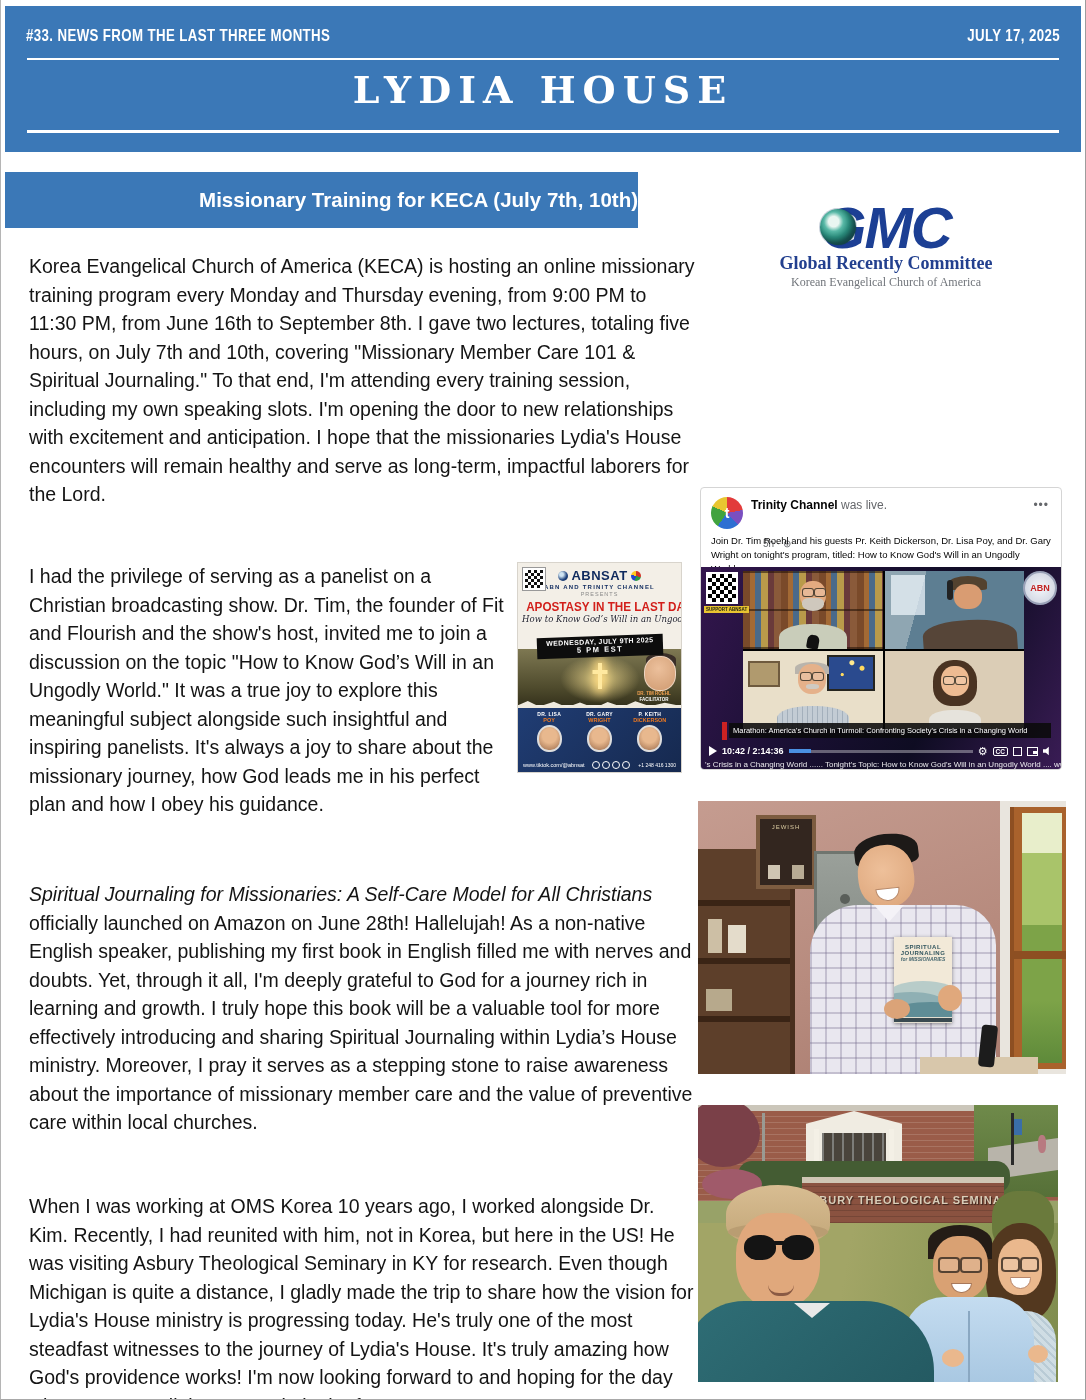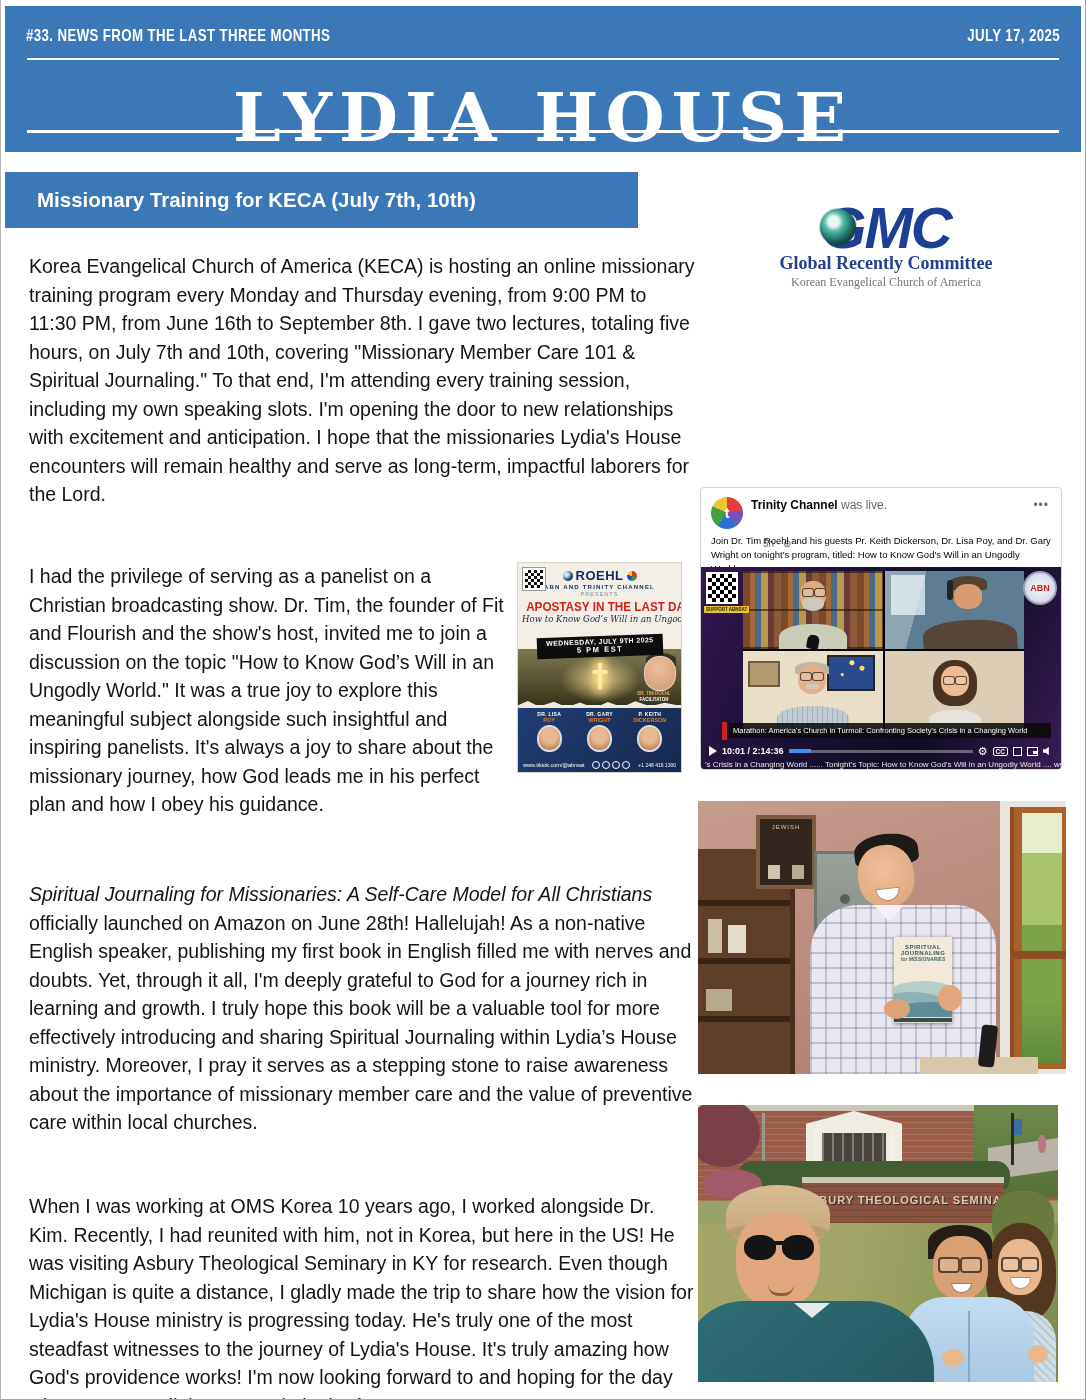--- a/index.html
+++ b/index.html
@@ -9,26 +9,26 @@
 
   
   .masthead{position:absolute;left:4px;top:6px;width:1076px;height:146px;background:#3b78b7;}
   .issue{position:absolute;left:21px;top:20px;color:#fff;font-size:17px;font-weight:bold;
          white-space:nowrap;transform:scaleX(.78);transform-origin:left center;letter-spacing:.5px;}
   .mdate{position:absolute;right:21px;top:20px;color:#fff;font-size:17px;font-weight:bold;
          white-space:nowrap;transform:scaleX(.78);transform-origin:right center;letter-spacing:.5px;}
   .mline{position:absolute;left:22px;right:22px;height:2px;background:#fff;}
   .mline1{top:52px;}
   .mline2{top:124px;height:3px;}
-  .mtitle{position:absolute;left:0;right:0;top:57px;margin:14px;text-align:center;color:#fff;
-          font-family:"DejaVu Serif",serif;font-weight:bold;font-size:68px;letter-spacing:7px;}
+  .mtitle{position:absolute;left:0;right:0;top:57px;margin:4px;text-align:center;color:#fff;
+          font-family:"DejaVu Serif",serif;font-weight:bold;font-size:38px;letter-spacing:7px;}
 
   
   .bar{position:absolute;left:4px;width:633px;background:#3b78b7;color:#fff;font-weight:bold;
-       font-size:20.5px;display:flex;align-items:center;box-sizing:border-box;}
+       font-size:20.5px;display:flex;align-items:center;box-sizing:border-box;justify-content:flex-end;}
   .bar1{top:172px;height:56px;padding-left:32px;}
   .bar2{top:487px;height:54px;padding-left:20px;}
   .bar3{top:800px;height:55px;padding-left:36px;}
   .bar4{top:1112px;height:51px;padding-left:8px;}
 
   
   .btxt{position:absolute;left:28px;width:668px;margin:0;font-size:19.5px;line-height:28.5px;color:#141414;}
   .t1{top:252px;}
   .t2{top:562px;width:484px;}
   .t3{top:880px;}
@@ -308,21 +308,21 @@
     <div class="gmc-org">Global Recently Committee</div>
     <div class="gmc-sub">Korean Evangelical Church of America</div>
   </div>
 
   <p class="btxt t2">I had the privilege of serving as a panelist on a Christian broadcasting show. Dr. Tim, the founder of Fit and Flourish and the show's host, invited me to join a discussion on the topic "How to Know God’s Will in an Ungodly World." It was a true joy to explore this meaningful subject alongside such insightful and inspiring panelists. It's always a joy to share about the missionary journey, how God leads me in his perfect plan and how I obey his guidance.</p>
 
   <div class="poster">
     <div class="po-qr"></div>
     <div class="po-brandrow">
       <span class="po-globe1"></span>
-      <span class="po-brand">ROEHL</span>
+      <span class="po-brand">ABNSAT</span>
       <span class="po-globe2"></span>
     </div>
     <div class="po-channel">ABN AND TRINITY CHANNEL</div>
     <div class="po-presents">PRESENTS</div>
     <div class="po-title">APOSTASY IN THE LAST DAYS:</div>
     <div class="po-sub">How to Know God’s Will in an Ungodly World</div>
     <div class="po-scene">
       <div class="po-glow"></div>
       <div class="po-cross"></div>
       <div class="po-crossbar"></div>
@@ -415,21 +415,21 @@
           <div class="p f4-body"></div>
         </div>
       </div>
       <div class="vqr"></div>
       <div class="vqr-label">SUPPORT ABNSAT</div>
       <div class="abn-badge">ABN</div>
       <div class="vcap-red"></div>
       <div class="vcaption">Marathon: America's Church in Turmoil: Confronting Society's Crisis in a Changing World</div>
       <div class="vcontrols">
         <div class="v-play"></div>
-        <div class="v-time">10:01 / 2:14:36</div>
+        <div class="v-time">10:42 / 2:14:36</div>
         <div class="v-progress">
           <div class="v-progress-fill"></div>
         </div>
         <div class="v-gear">⚙</div>
         <div class="v-cc">CC</div>
         <div class="v-fs"></div>
         <div class="v-pip">
             <div class="v-pip-inner"></div>
           </div>
         <div class="v-vol"></div>

